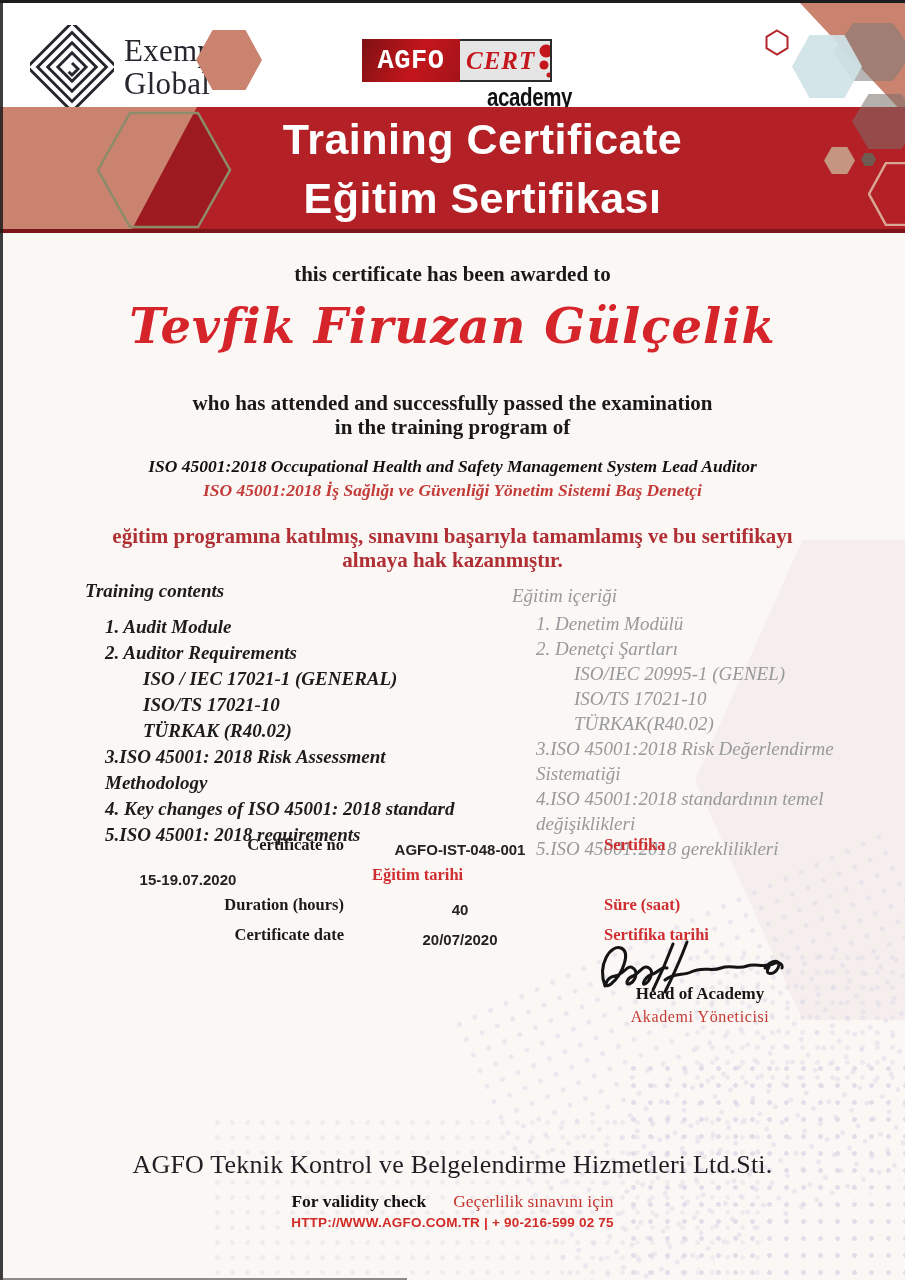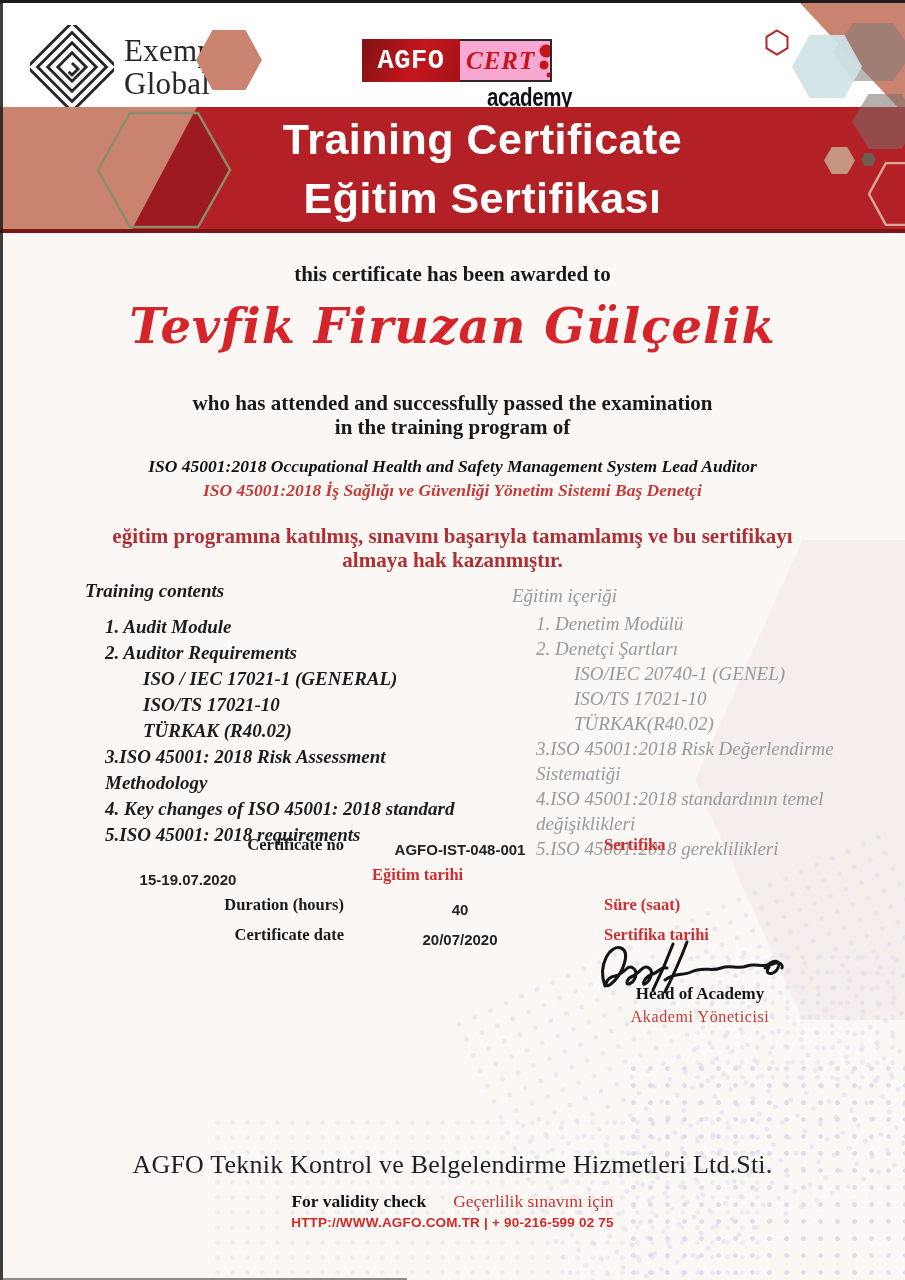--- a/index.html
+++ b/index.html
@@ -17,21 +17,21 @@
   
   .header{top:3px;left:0;width:100%;height:104px;background:#ffffff;}
   .exemplar{top:22px;left:30px;display:flex;align-items:center;gap:10px;}
   .exemplar-text{font-size:31px;line-height:33px;color:#26262e;letter-spacing:.3px;}
   .hex-salmon-hdr{top:27px;left:196px;width:66px;height:60px;background:#c9836f;}
   .agfo-logo{top:36px;left:362px;width:210px;}
   .agfo-boxes{display:flex;height:43px;}
   .agfo-red{width:98px;background:linear-gradient(115deg,#7e1113 0%,#c4161c 55%,#a3131a 100%);
             color:#fff;font-family:Liberation Mono, monospace;font-weight:bold;font-size:27px;
             display:flex;align-items:center;justify-content:center;letter-spacing:.5px;}
-  .agfo-white{width:92px;background:#f9a8d4;border:2px solid #2b2b2b;border-left:none;position:relative;
+  .agfo-white{width:92px;background:#e5e5e5;border:2px solid #2b2b2b;border-left:none;position:relative;
               display:flex;align-items:center;padding-left:6px;box-sizing:border-box;}
   .agfo-cert{color:#c4161c;font-style:italic;font-weight:bold;font-size:25px;letter-spacing:1px;}
   .agfo-academy{font-family:"Liberation Sans",sans-serif;font-weight:bold;font-size:25px;color:#111;
                 text-align:right;transform:scaleX(.82);transform-origin:right;margin-top:1px;letter-spacing:-.5px;}
   .corner-salmon{top:0;left:800px;width:105px;height:112px;background:#c9836f;
                  clip-path:polygon(0 0,100% 0,100% 100%);}
   .hex-gray-hdr{top:20px;left:833px;width:80px;height:58px;background:rgba(125,122,120,.55);}
   .hex-blue-hdr{top:32px;left:792px;width:70px;height:63px;background:#cfe3e6;opacity:.92;}
 
   
@@ -190,21 +190,21 @@
         <div class="li ind0">3.ISO 45001: 2018 Risk Assessment Methodology</div>
         <div class="li ind0">4. Key changes of ISO 45001: 2018 standard</div>
         <div class="li ind0">5.ISO 45001: 2018 requirements</div>
       </div>
   </div>
   <div class="abs col-tr">
     <div class="col-title">Eğitim içeriği</div>
     <div>
         <div class="li ind0">1. Denetim Modülü</div>
         <div class="li ind0">2. Denetçi Şartları</div>
-        <div class="li ind1">ISO/IEC 20740-1 (GENEL)</div>
+        <div class="li ind1">ISO/IEC 20995-1 (GENEL)</div>
         <div class="li ind1">ISO/TS 17021-10</div>
         <div class="li ind1">TÜRKAK(R40.02)</div>
         <div class="li ind0">3.ISO 45001:2018 Risk Değerlendirme Sistematiği</div>
         <div class="li ind0">4.ISO 45001:2018  standardının temel değişiklikleri</div>
         <div class="li ind0">5.ISO 45001:2018 gereklilikleri</div>
       </div>
   </div>
 
   <div class="abs details">
       <div class="row">

